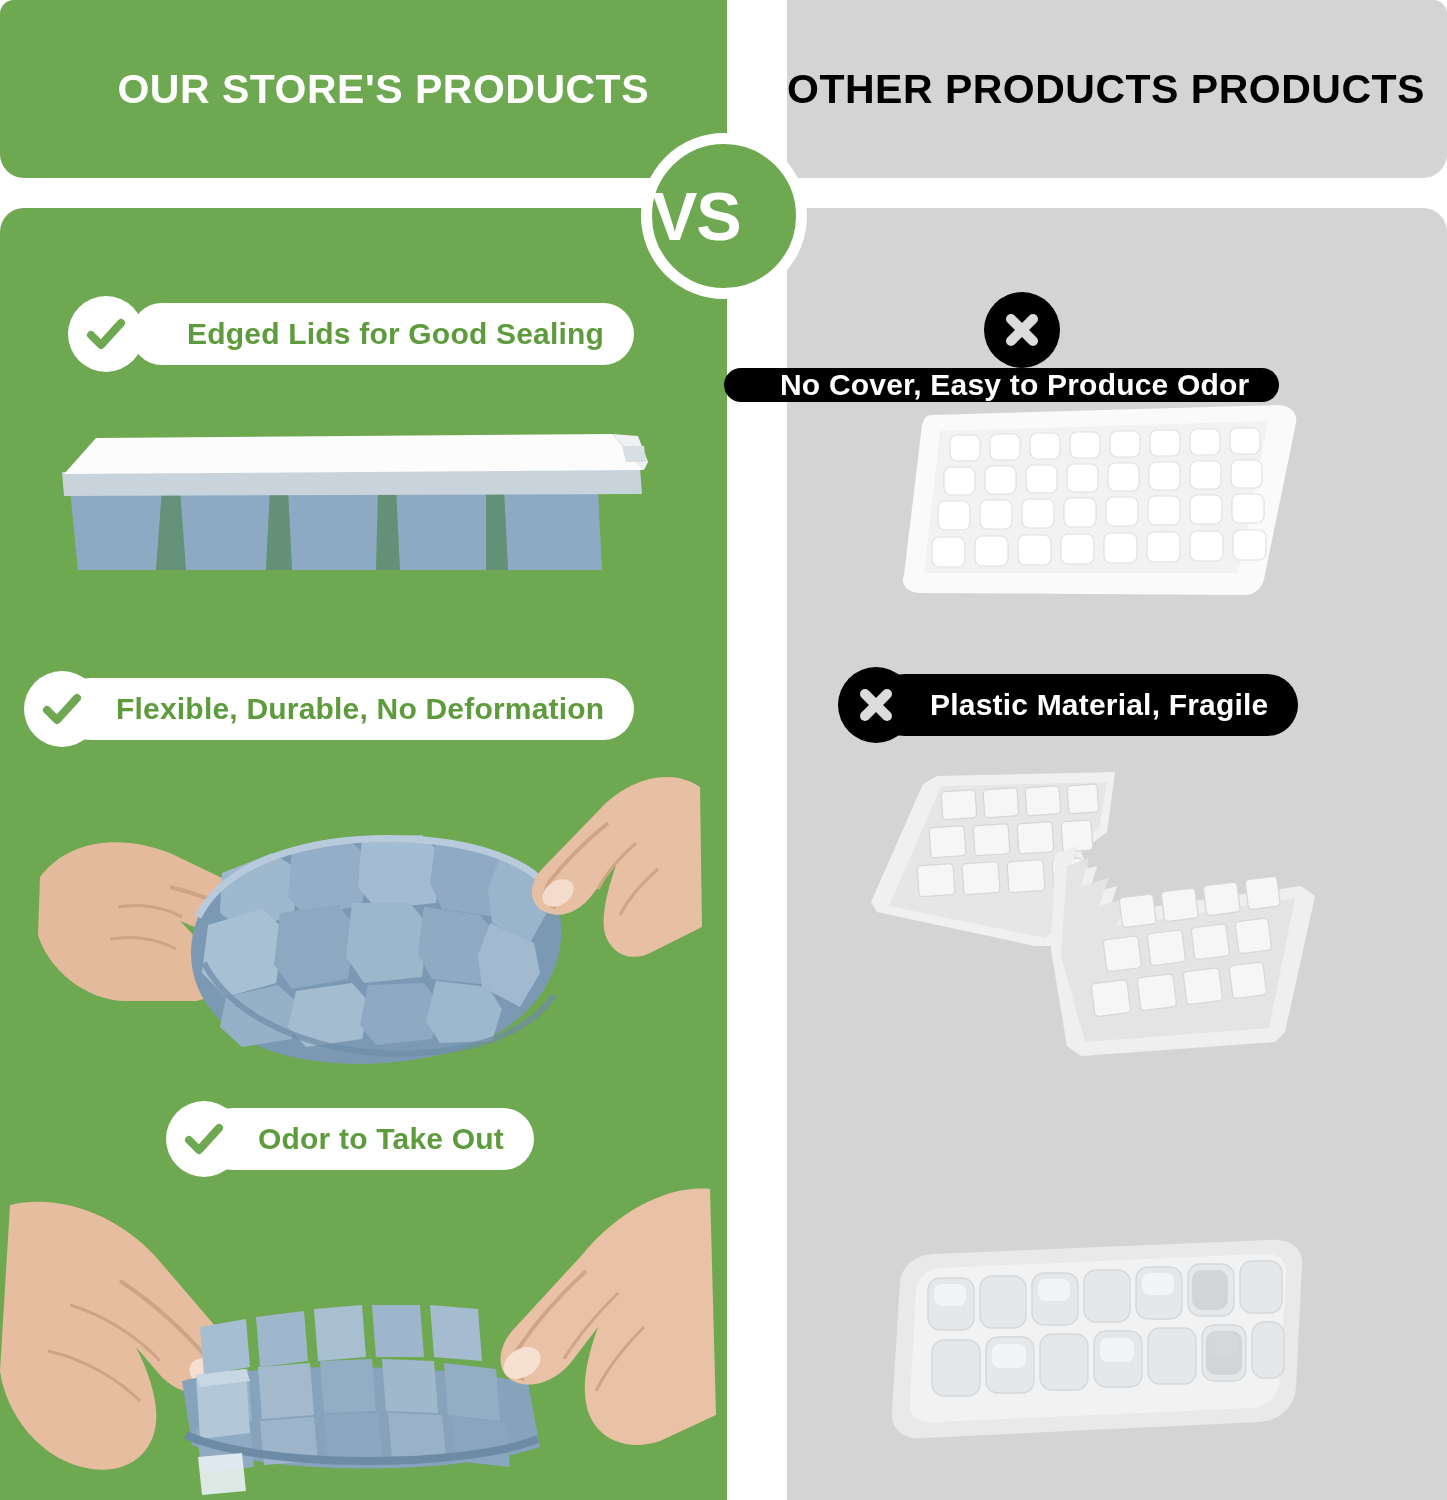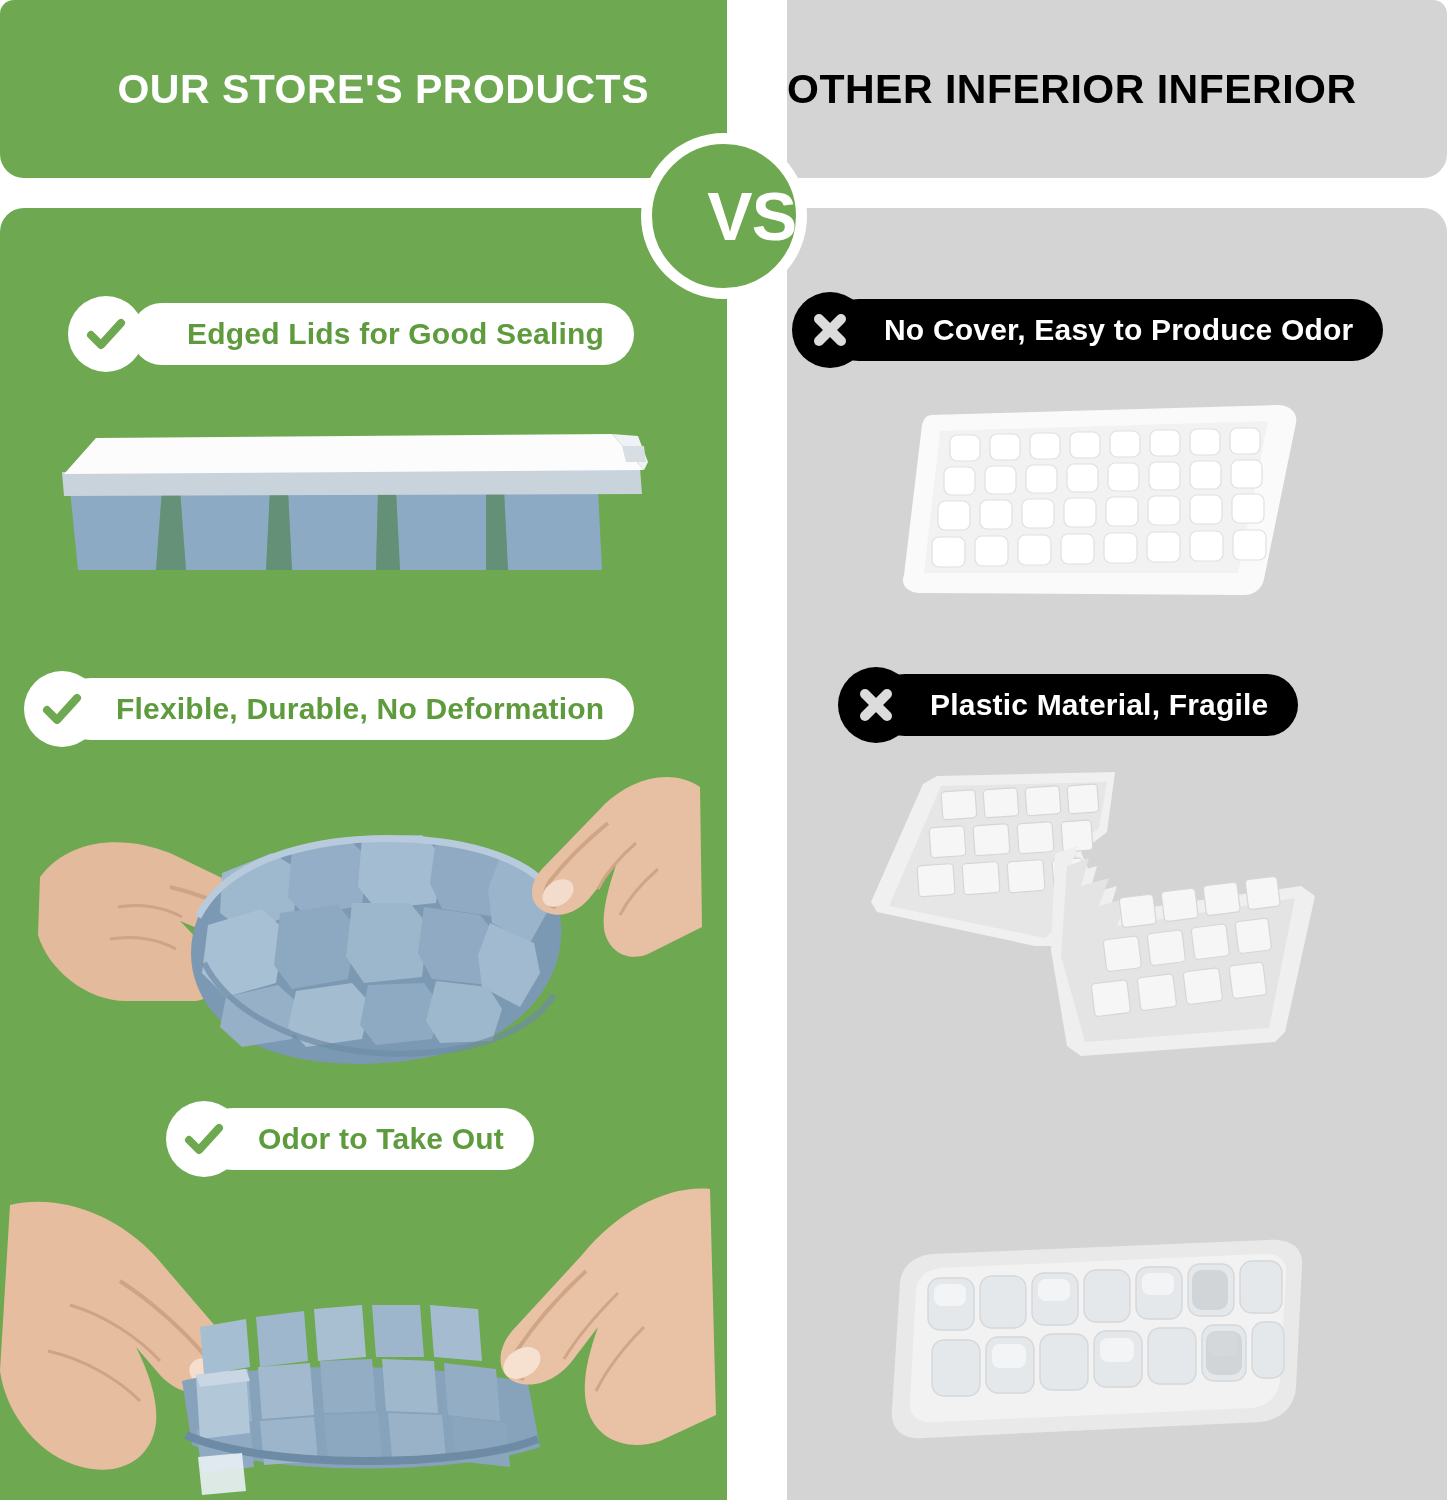--- a/index.html
+++ b/index.html
@@ -79,21 +79,21 @@
     position: absolute;
     left: 641px;
     top: 133px;
     width: 166px;
     height: 166px;
     border-radius: 50%;
     background: var(--green);
     border: 11px solid #ffffff;
     display: flex;
     align-items: center;
-    justify-content: flex-end;
+    justify-content: flex-start;
     z-index: 40;
   }
   .vs-badge span {
     font-size: 68px;
     font-weight: bold;
     color: #ffffff;
     letter-spacing: -1px;
     line-height: 1;
   }
 
@@ -150,42 +150,42 @@
     z-index: 5;
   }
   .photo svg { display: block; }
 
   
   #pill-1 { left: 68px;  top: 296px; gap: 27px; }
   #pill-2 { left: 24px;  top: 671px; }
   #pill-3 { left: 166px; top: 1101px; }
 
   
-  #pill-4 { left: 792px; top: 292px; }
+  #pill-4 { left: 764px; top: 292px; flex-direction: column; }
   #pill-5 { left: 838px; top: 667px; }
   #pill-6 { left: 856px; top: 1101px; }
 
   #photo-1 { left: 52px;  top: 420px; }
   #photo-2 { left: 30px;  top: 757px; }
   #photo-3 { left: 0px;   top: 1185px; }
   #photo-4 { left: 896px; top: 397px; }
   #photo-5 { left: 845px; top: 770px; }
   #photo-6 { left: 860px; top: 1238px; }
 </style>
 </head>
 <body>
 
 <div id="stage">
 
   <div class="hdr hdr-left">
     <div class="hdr-title">OUR STORE'S PRODUCTS</div>
   </div>
 
   <div class="hdr hdr-right">
-    <div class="hdr-title">OTHER INFERIOR INFERIOR</div>
+    <div class="hdr-title">OTHER PRODUCTS PRODUCTS</div>
   </div>
 
   <div class="panel panel-left"></div>
   <div class="panel panel-right"></div>
 
   <div class="vs-badge">
     <span>VS</span>
   </div>
 
   <div class="pill pill-good" id="pill-1">

